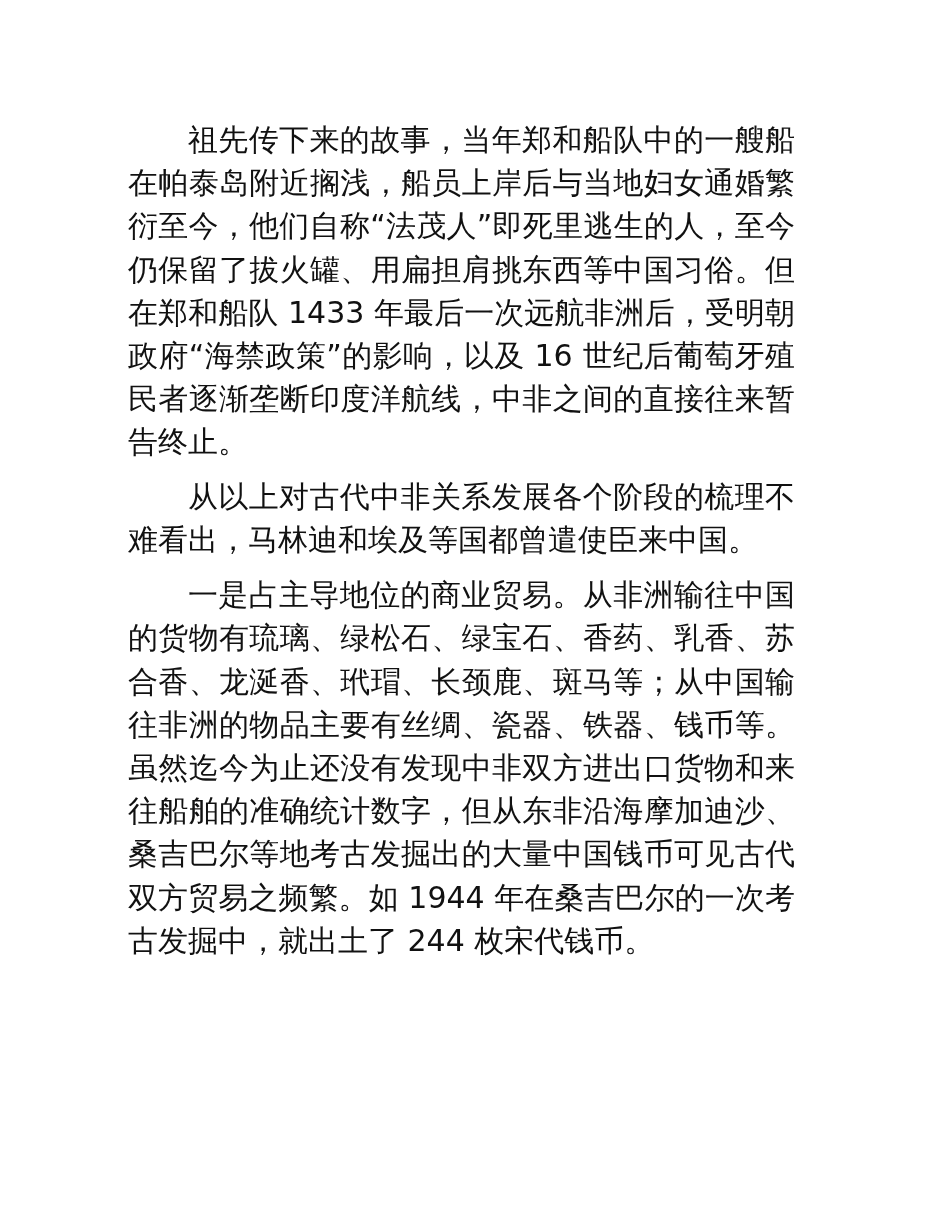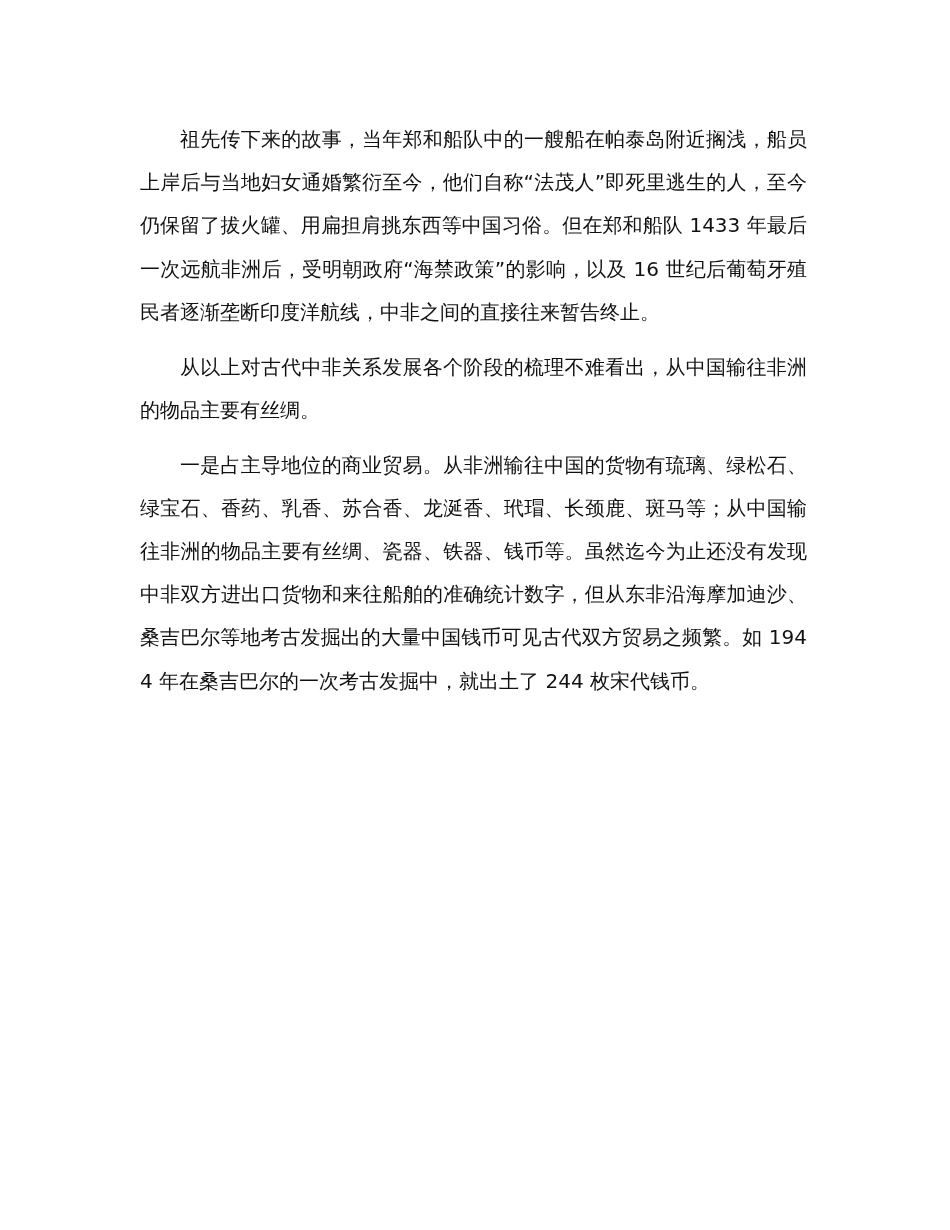--- a/index.html
+++ b/index.html
@@ -8,37 +8,37 @@
       background: #ffffff;
     }
     body {
       width: 950px;
       height: 1230px;
       position: relative;
       overflow: hidden;
     }
     .page {
       position: absolute;
-      left: 140px;
+      left: 128px;
       top: 118px;
       width: 667px;
       color: #111111;
       font-family: "DejaVu Sans", "Liberation Sans", sans-serif;
-      font-size: 20px;
+      font-size: 30px;
       line-height: 43.2px;
     }
     .para {
       margin: 0 0 11.6px 0;
       text-indent: 2em;
       text-align: justify;
       text-justify: inter-character;
       word-break: break-all;
       line-break: anywhere;
     }
   </style>
 </head>
 <body>
 
 <div class="page">
   <p class="para">祖先传下来的故事，当年郑和船队中的一艘船在帕泰岛附近搁浅，船员上岸后与当地妇女通婚繁衍至今，他们自称“法茂人”即死里逃生的人，至今仍保留了拔火罐、用扁担肩挑东西等中国习俗。但在郑和船队 1433 年最后一次远航非洲后，受明朝政府“海禁政策”的影响，以及 16 世纪后葡萄牙殖民者逐渐垄断印度洋航线，中非之间的直接往来暂告终止。</p>
-  <p class="para">从以上对古代中非关系发展各个阶段的梳理不难看出，从中国输往非洲的物品主要有丝绸。</p>
+  <p class="para">从以上对古代中非关系发展各个阶段的梳理不难看出，马林迪和埃及等国都曾遣使臣来中国。</p>
   <p class="para">一是占主导地位的商业贸易。从非洲输往中国的货物有琉璃、绿松石、绿宝石、香药、乳香、苏合香、龙涎香、玳瑁、长颈鹿、斑马等；从中国输往非洲的物品主要有丝绸、瓷器、铁器、钱币等。虽然迄今为止还没有发现中非双方进出口货物和来往船舶的准确统计数字，但从东非沿海摩加迪沙、桑吉巴尔等地考古发掘出的大量中国钱币可见古代双方贸易之频繁。如 1944 年在桑吉巴尔的一次考古发掘中，就出土了 244 枚宋代钱币。</p>
 </div>
 
 </body></html>

